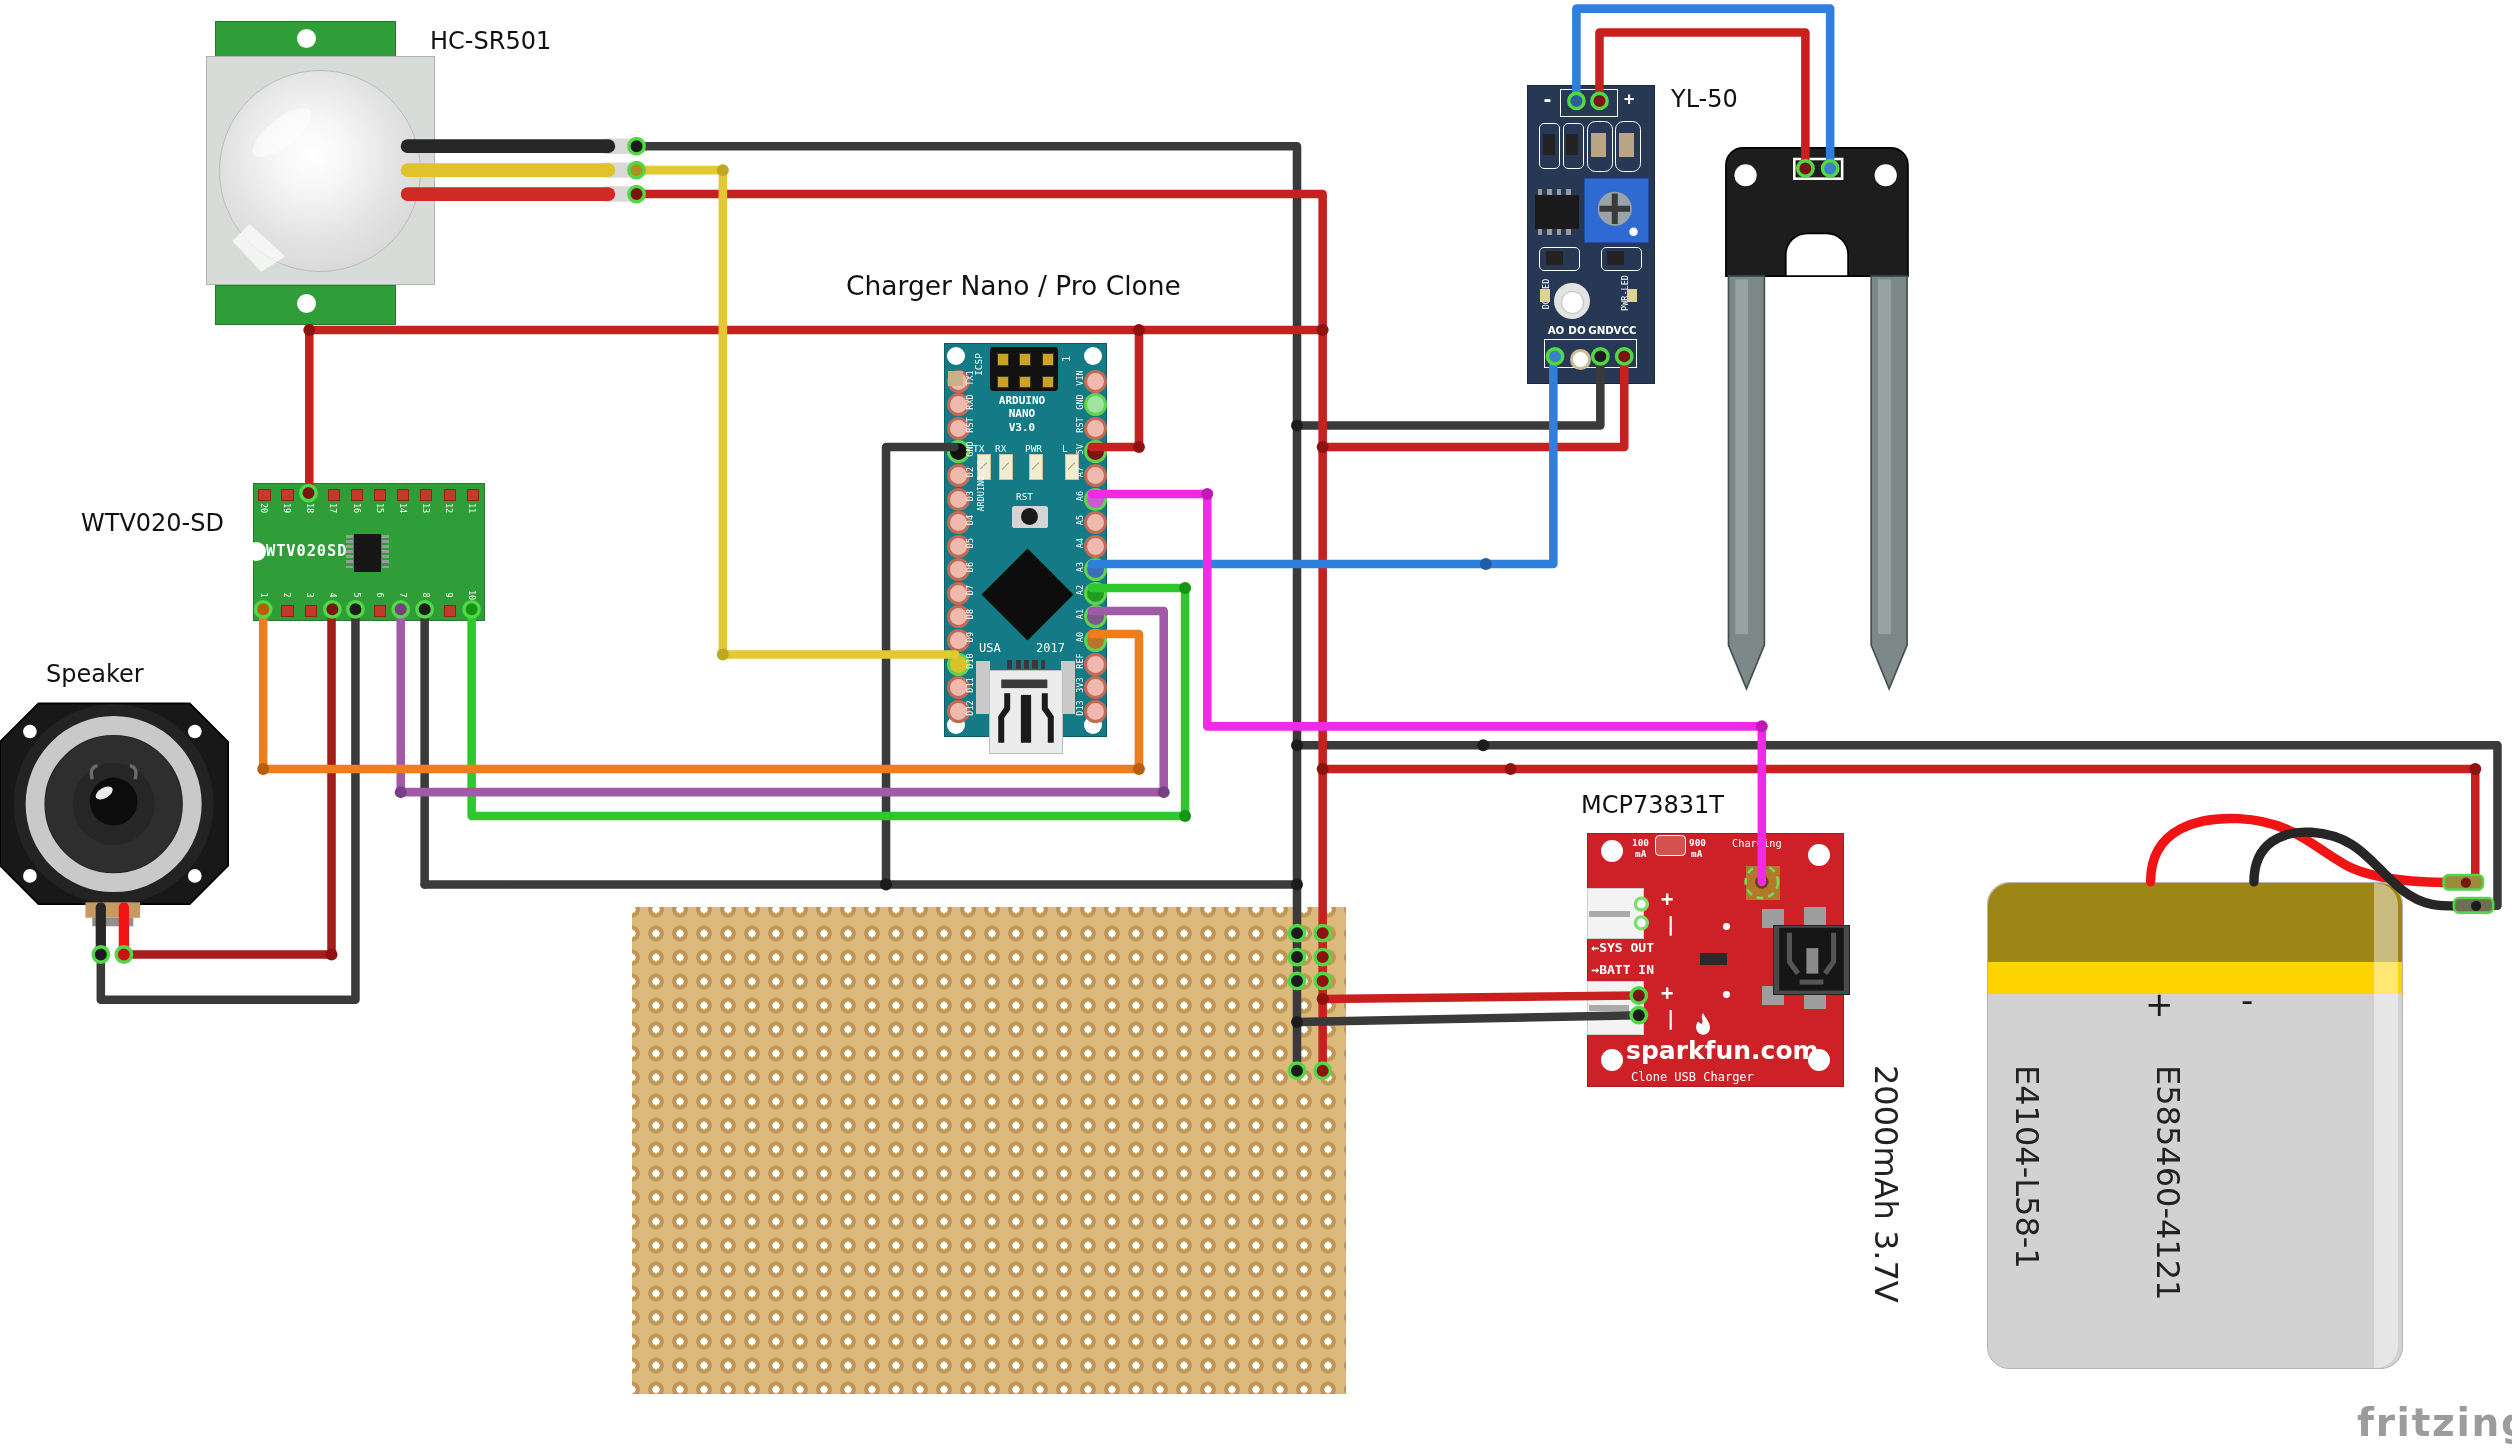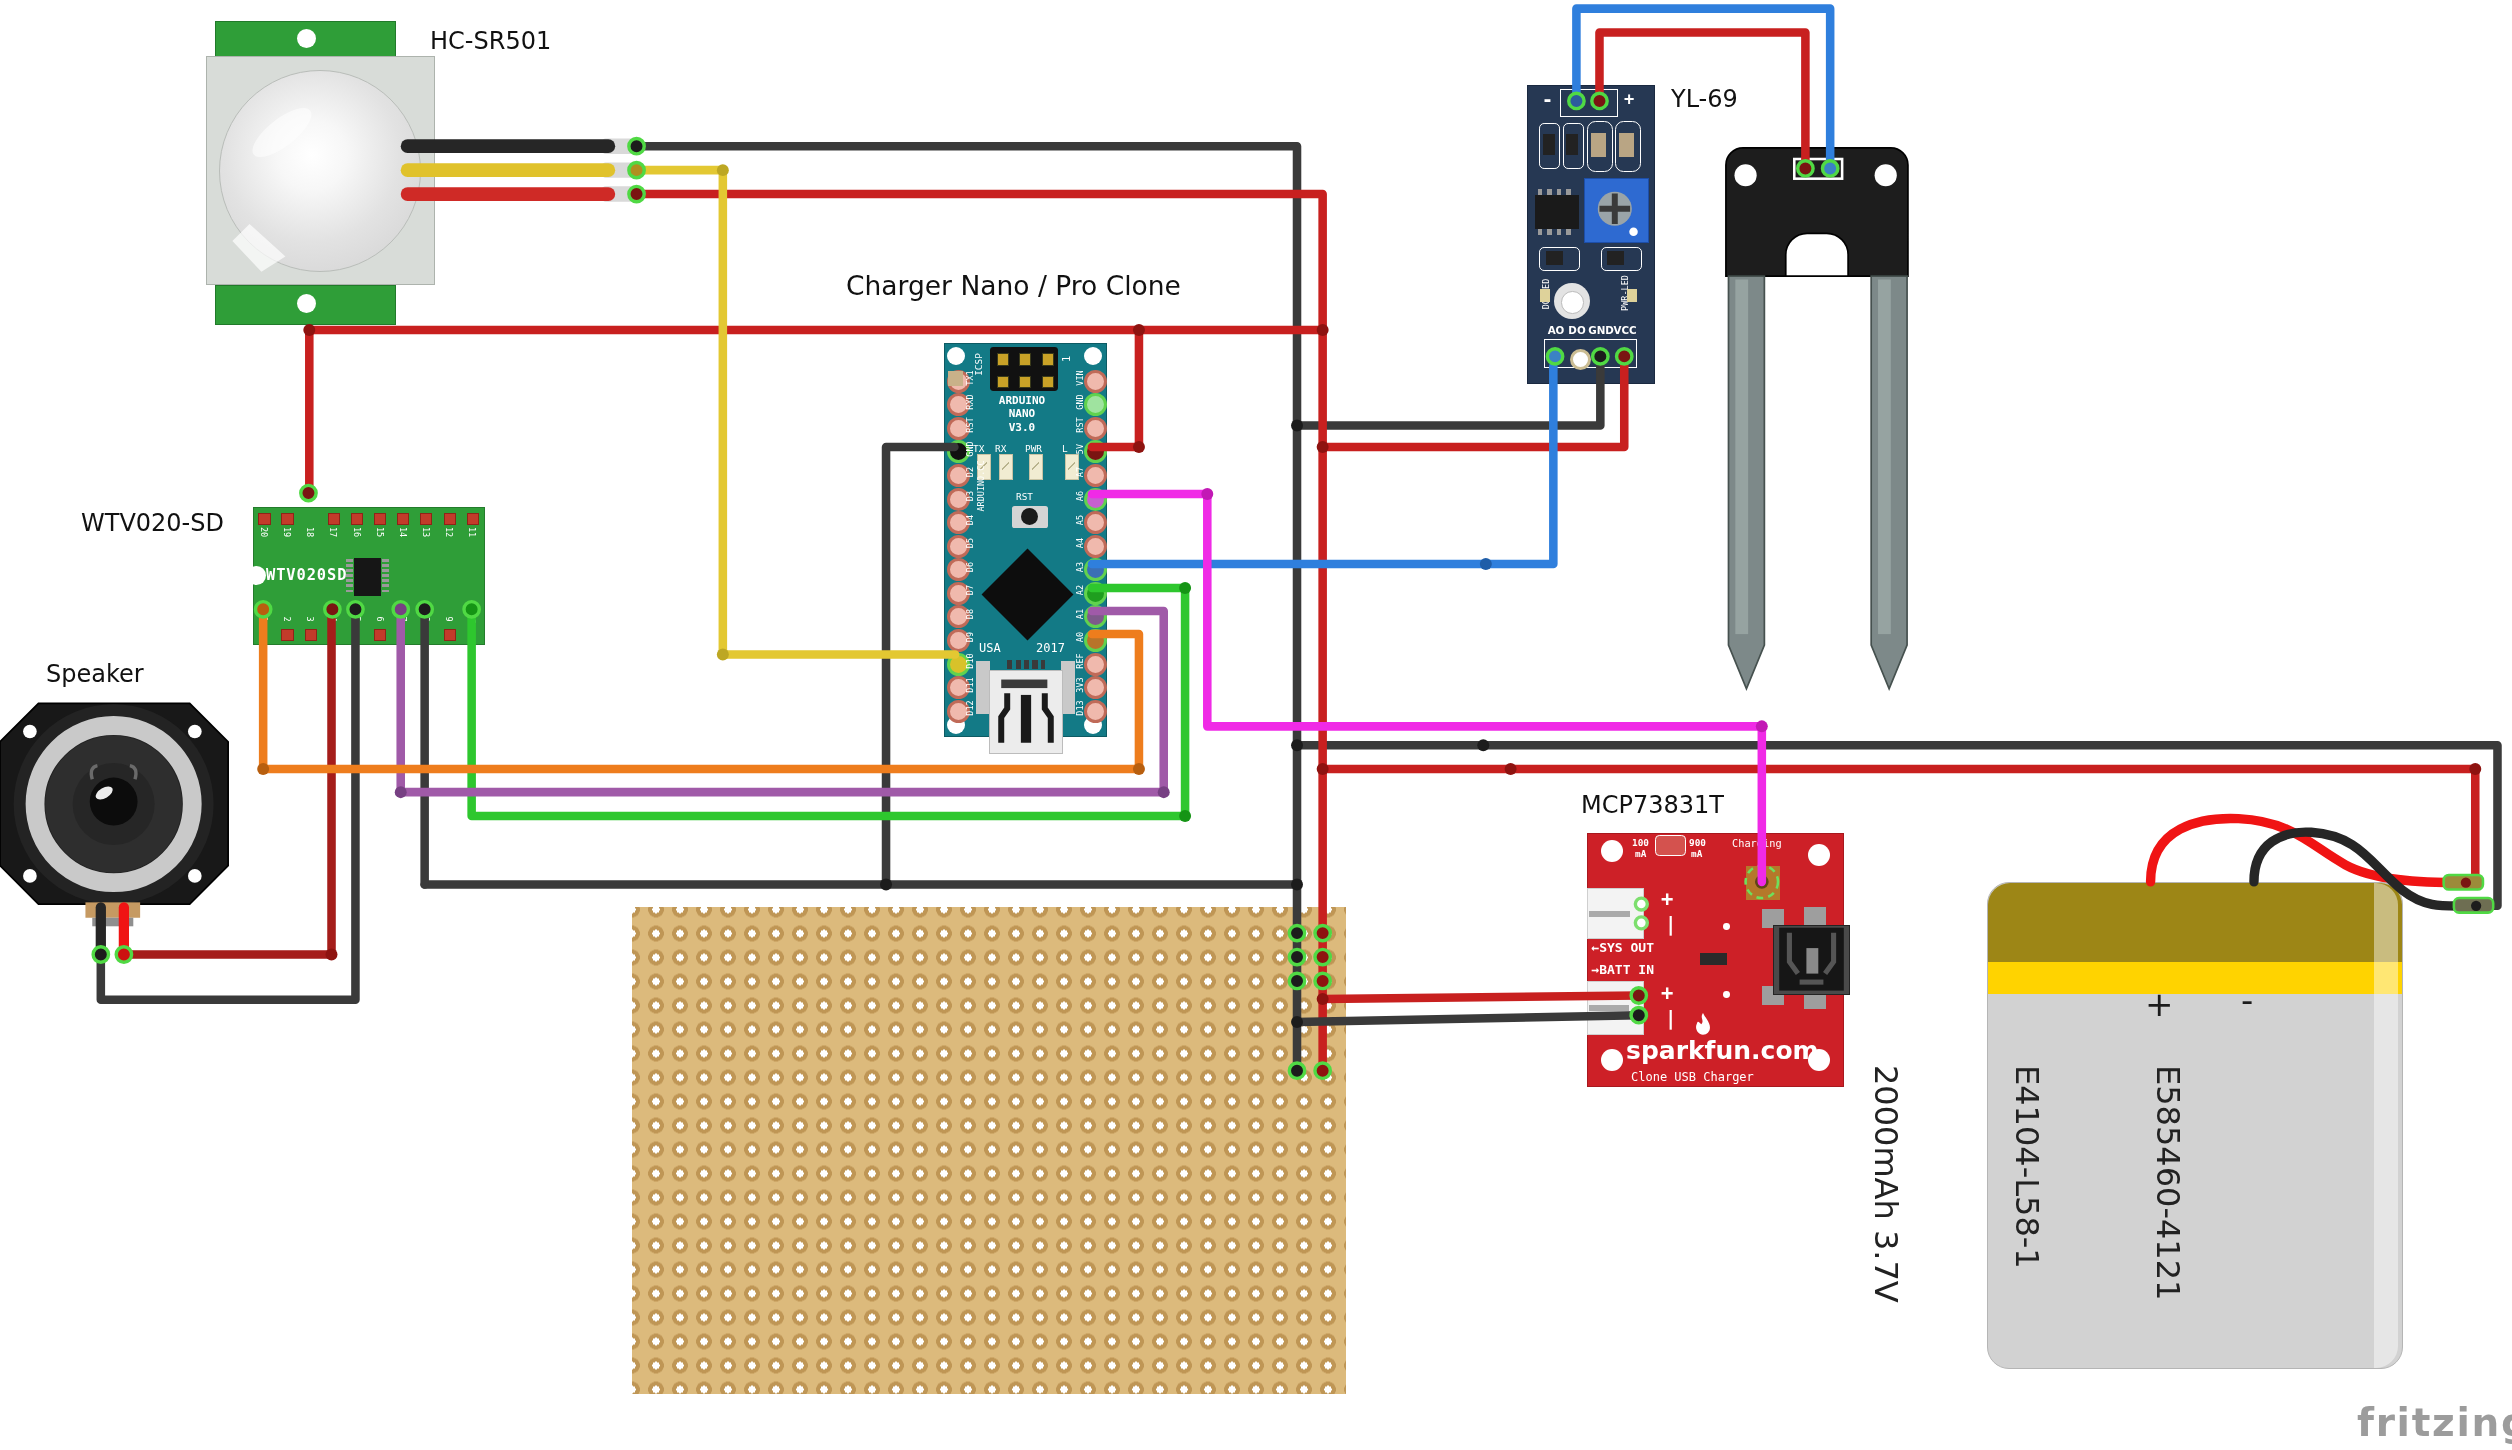--- a/index.html
+++ b/index.html
@@ -48,21 +48,21 @@
     <div class="pir-tab" style="left:215px;top:285px;width:179px;height:38px;"></div>
     <div class="hole" style="left:297px;top:29px;width:19px;height:19px;"></div>
     <div class="hole" style="left:297px;top:294px;width:19px;height:19px;"></div>
     <div class="pir-body" style="left:206px;top:56px;width:227px;height:227px;"></div>
     <div class="pir-dome" style="left:219px;top:70px;width:200px;height:200px;"></div>
   </div>
   <div class="lbl" style="left:430px;top:27px;">HC-SR501</div>
 
   <div class="lbl" style="left:46px;top:660px;">Speaker</div>
 
-  <div class="greenpcb board" id="wtv-board" style="left:253px;top:483px;width:230px;height:136px;margin-top:24px;">
+  <div class="greenpcb board" id="wtv-board" style="left:253px;top:483px;width:230px;height:136px;">
     <div class="hole" style="left:-6.8px;top:58px;width:19px;height:19px;"></div>
     <div class="silk" style="left:12px;top:58px;font-size:15.4px;font-weight:bold;letter-spacing:0.9px;">WTV020SD</div>
     <div class="abs" style="left:100px;top:50px;width:27px;height:38px;background:#161616;"></div>
     <div class="abs" style="left:92px;top:51px;width:6.8px;height:34px;background:repeating-linear-gradient(#9a9a9a 0 2.6px,transparent 2.6px 5.1px);"></div>
     <div class="abs" style="left:128px;top:51px;width:6.8px;height:34px;background:repeating-linear-gradient(#9a9a9a 0 2.6px,transparent 2.6px 5.1px);"></div>
     <div id="wtv-pins" class="abs" style="left:0;top:0;width:100%;height:100%;">
         <div style="position:absolute;left:4.3px;top:5.1px;width:10.3px;height:10.3px;background:#c23b2a;border:1.7px solid #8e2417;"></div>
         <div style="position:absolute;left:0px;top:19px;width:19px;font-size:8.5px;color:#fff;text-align:center;font-family:&quot;DejaVu Sans Mono&quot;,monospace;transform:rotate(90deg);">20</div>
         <div style="position:absolute;left:0px;top:106px;width:19px;font-size:8.5px;color:#fff;text-align:center;font-family:&quot;DejaVu Sans Mono&quot;,monospace;transform:rotate(90deg);">1</div>
         <div style="position:absolute;left:27.4px;top:5.1px;width:10.3px;height:10.3px;background:#c23b2a;border:1.7px solid #8e2417;"></div>
@@ -259,21 +259,21 @@
     <div class="abs" style="left:99px;top:203px;width:10.3px;height:13px;background:#ded29a;"></div>
     <div id="yl69-pin-names" class="abs" style="left:0;top:238px;width:126px;height:13.7px;">
         <div style="position:absolute;left:11px;top:0;width:34px;text-align:center;font-size:10.3px;color:#fff;font-family:&quot;DejaVu Sans&quot;,sans-serif;font-weight:bold;">AO</div>
         <div style="position:absolute;left:32px;top:0;width:34px;text-align:center;font-size:10.3px;color:#fff;font-family:&quot;DejaVu Sans&quot;,sans-serif;font-weight:bold;">DO</div>
         <div style="position:absolute;left:56px;top:0;width:34px;text-align:center;font-size:10.3px;color:#fff;font-family:&quot;DejaVu Sans&quot;,sans-serif;font-weight:bold;">GND</div>
         <div style="position:absolute;left:80px;top:0;width:34px;text-align:center;font-size:10.3px;color:#fff;font-family:&quot;DejaVu Sans&quot;,sans-serif;font-weight:bold;">VCC</div>
       </div>
     <div class="wbox" style="left:16px;top:253px;width:91px;height:27px;"></div>
     <div class="abs" style="left:42px;top:263px;width:15.4px;height:15.4px;border-radius:50%;background:#fff;border:3.4px solid #cbbd93;"></div>
   </div>
-  <div class="lbl" style="left:1671px;top:85px;">YL-69</div>
+  <div class="lbl" style="left:1671px;top:85px;">YL-50</div>
 
   <div class="silk" style="left:1792px;top:193px;font-size:15.4px;font-weight:bold;z-index:2;font-family:'DejaVu Sans',sans-serif;">FC-28</div>
 
   <div class="mcp board" style="left:1587px;top:833px;width:255px;height:252px;">
     <div class="hole" style="left:13px;top:6px;width:22px;height:22px;"></div>
     <div class="hole" style="left:220px;top:10.3px;width:22px;height:22px;"></div>
     <div class="hole" style="left:13px;top:215px;width:22px;height:22px;"></div>
     <div class="hole" style="left:220px;top:215px;width:22px;height:22px;"></div>
     <div class="silk" style="left:44px;top:2.6px;font-size:9.4px;font-weight:bold;">100</div>
     <div class="silk" style="left:47px;top:13.7px;font-size:9.4px;font-weight:bold;">mA</div>

